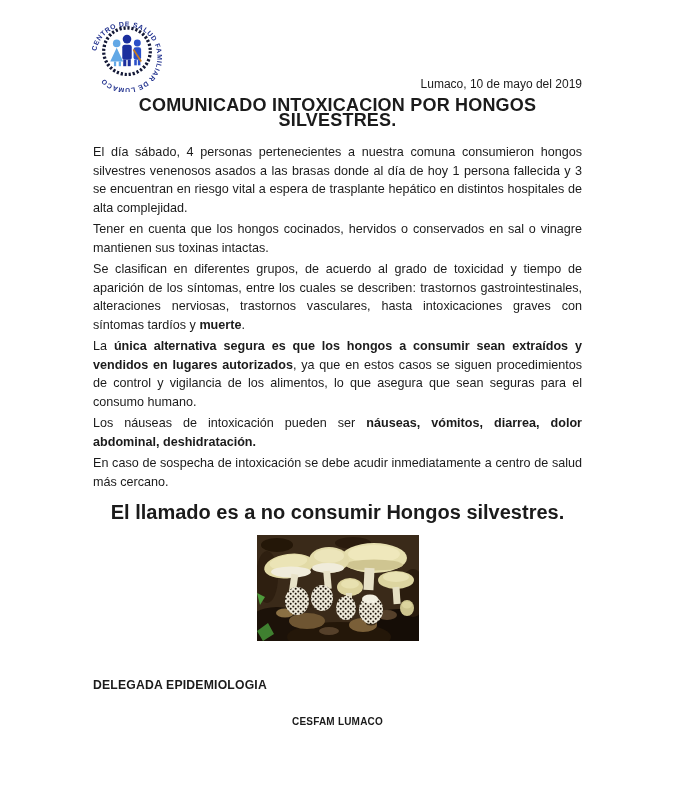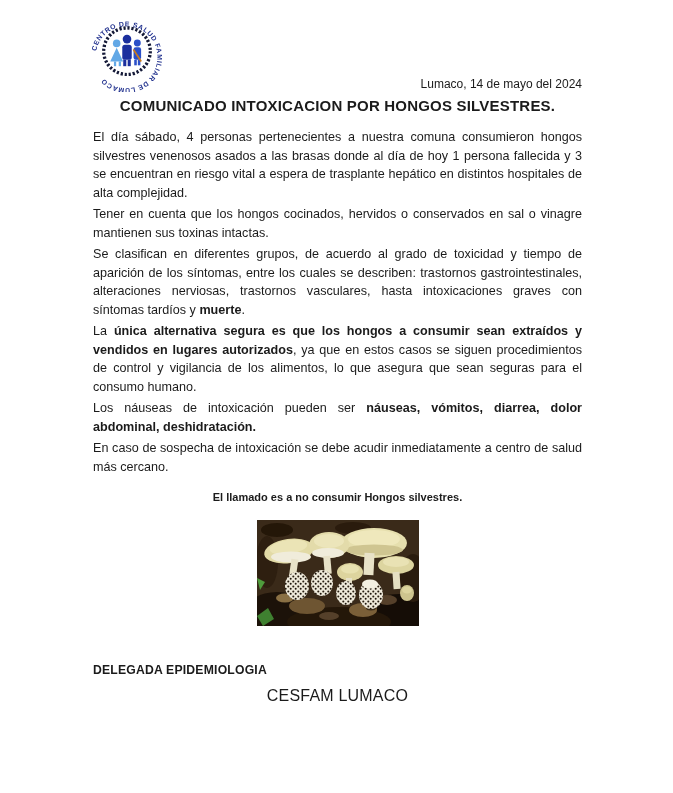--- a/index.html
+++ b/index.html
@@ -7,29 +7,29 @@
     position:relative;
     width:673px;height:793px;
     background:#ffffff;
     font-family:"Liberation Sans", sans-serif;
     color:#1b1b1b;
     overflow:hidden;
   }
   .logo{position:absolute;left:84px;top:12px;width:86px;height:80px;}
   .content{position:absolute;left:93px;top:0;width:489px;}
   .date{margin-top:77px;text-align:right;font-size:12px;line-height:14px;}
-  .title{margin-top:7px;text-align:center;font-weight:bold;font-size:15px;line-height:15px;letter-spacing:.2px;}
+  .title{margin-top:7px;text-align:center;font-weight:bold;font-size:18px;line-height:15px;letter-spacing:.2px;}
   .paras{margin-top:15px;}
   .para{margin:0 0 3px 0;font-size:12.6px;line-height:18.5px;text-align:justify;text-justify:inter-word;}
   .paras p:nth-child(7){margin-top:15px;}
-  .callout{margin-top:10px;text-align:center;font-weight:bold;font-size:11px;line-height:22px;}
+  .callout{margin-top:10px;text-align:center;font-weight:bold;font-size:20px;line-height:22px;}
   .photo-wrap{margin-top:12px;height:106px;text-align:center;}
   .photo-wrap svg{display:inline-block;}
   .footer-line1{margin-top:37px;font-weight:bold;font-size:12.2px;line-height:14.5px;letter-spacing:.2px;}
-  .footer-line2{margin-top:11px;text-align:center;font-weight:normal;font-size:16px;line-height:14.5px;letter-spacing:.2px;}
+  .footer-line2{margin-top:22px;text-align:center;font-weight:bold;font-size:10px;line-height:14.5px;letter-spacing:.2px;}
   .b{font-weight:bold;}
 </style>
 </head>
 <body>
 
 <div class="page">
 
   <div class="logo">
     <svg width="86" height="80" viewBox="0 0 100 92">
       <defs>
@@ -58,21 +58,21 @@
         <rect x="57.6" y="40.5" width="8.8" height="14.5" rx="2.5" fill="#2b50c8"></rect>
         <rect x="58.4" y="55" width="3" height="6.5" fill="#2b50c8"></rect>
         <rect x="62.6" y="55" width="3" height="6.5" fill="#2b50c8"></rect>
         <line x1="57.5" y1="43" x2="66.5" y2="57" stroke-width="2" stroke="#c97a1e"></line>
       </g>
     </svg>
   </div>
 
   <div class="content">
 
-    <div class="date">Lumaco, 14 de mayo del 2024</div>
+    <div class="date">Lumaco, 10 de mayo del 2019</div>
 
     <div class="title">COMUNICADO INTOXICACION POR HONGOS SILVESTRES.</div>
 
     <div class="paras">
         <p class="para"><span>El día sábado, 4 personas pertenecientes a nuestra comuna consumieron hongos silvestres venenosos asados a las brasas donde al día de hoy 1 persona fallecida y 3 se encuentran en riesgo vital a espera de trasplante hepático en distintos hospitales de alta complejidad.</span></p>
         <p class="para"><span>Tener en cuenta que los hongos cocinados, hervidos o conservados en sal o vinagre mantienen sus toxinas intactas.</span></p>
         <p class="para"><span>Se clasifican en diferentes grupos, de acuerdo al grado de toxicidad y tiempo de aparición de los síntomas, entre los cuales se describen: trastornos gastrointestinales, alteraciones nerviosas, trastornos vasculares, hasta intoxicaciones graves con síntomas tardíos y </span><span class="b">muerte</span><span>.</span></p>
         <p class="para"><span>La </span><span class="b">única alternativa segura es que los hongos a consumir sean extraídos y vendidos en lugares autorizados</span><span>, ya que en estos casos se siguen procedimientos de control y vigilancia de los alimentos, lo que asegura que sean seguras para el consumo humano.</span></p>
         <p class="para"><span>Los náuseas de intoxicación pueden ser </span><span class="b">náuseas, vómitos, diarrea, dolor abdominal, deshidratación.</span></p>
         <p class="para"><span>En caso de sospecha de intoxicación se debe acudir inmediatamente a centro de salud más cercano.</span></p>

